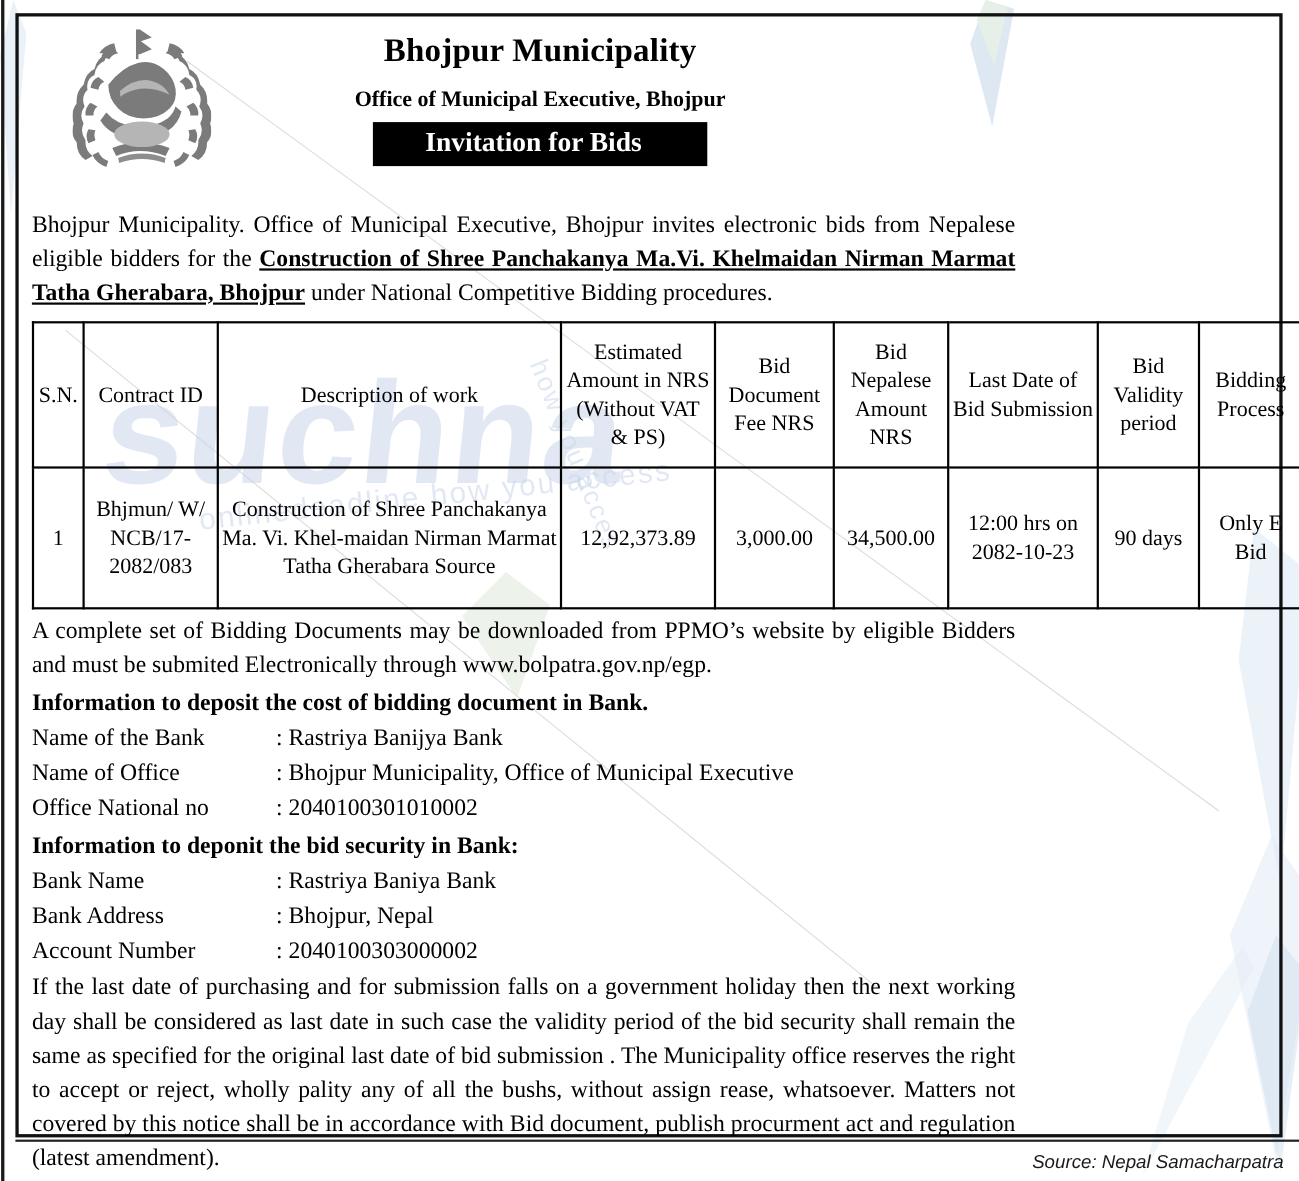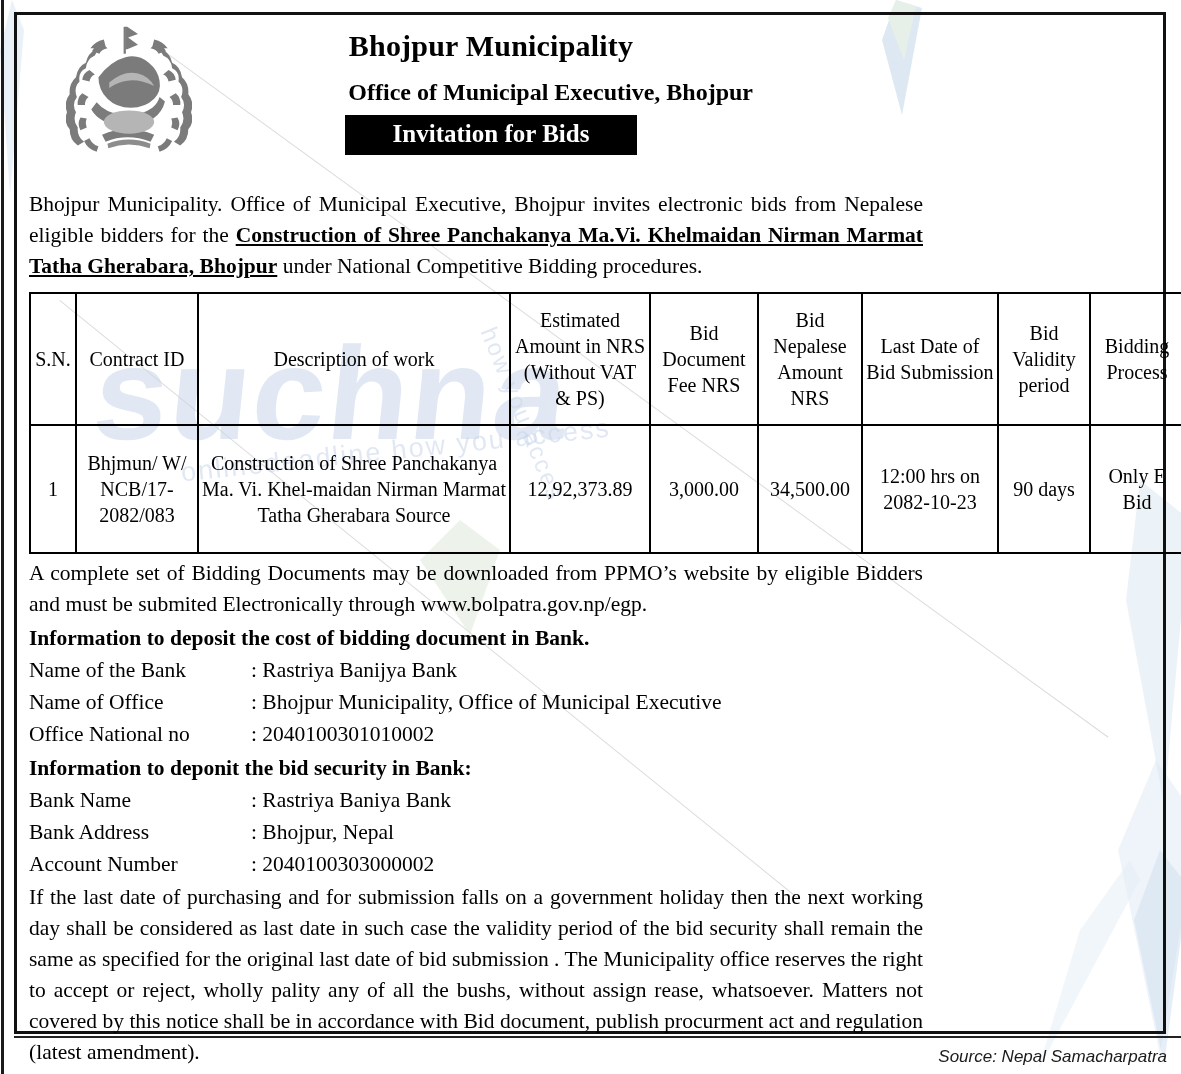--- a/index.html
+++ b/index.html
@@ -108,32 +108,31 @@
     text-align: center;
     padding-right: 170px;
   }
   .org-title {
     font-size: 30px;
     font-weight: bold;
     letter-spacing: .2px;
     margin-top: 6px;
   }
   .org-sub {
-    font-size: 24px;
+    font-size: 20px;
     font-weight: bold;
     margin-top: 16px;
-    text-align: right;
   }
   .ifb-box {
     display: inline-block;
     background: #000000;
     color: #ffffff;
     font-size: 25px;
     font-weight: bold;
-    padding: 5px 48px 7px 48px;
+    padding: 5px 60px 7px 48px;
     margin-top: 9px;
   }
   .pub-date {
     font-size: 19px;
     font-weight: bold;
     margin-top: 12px;
   }
 
   
   .para {

